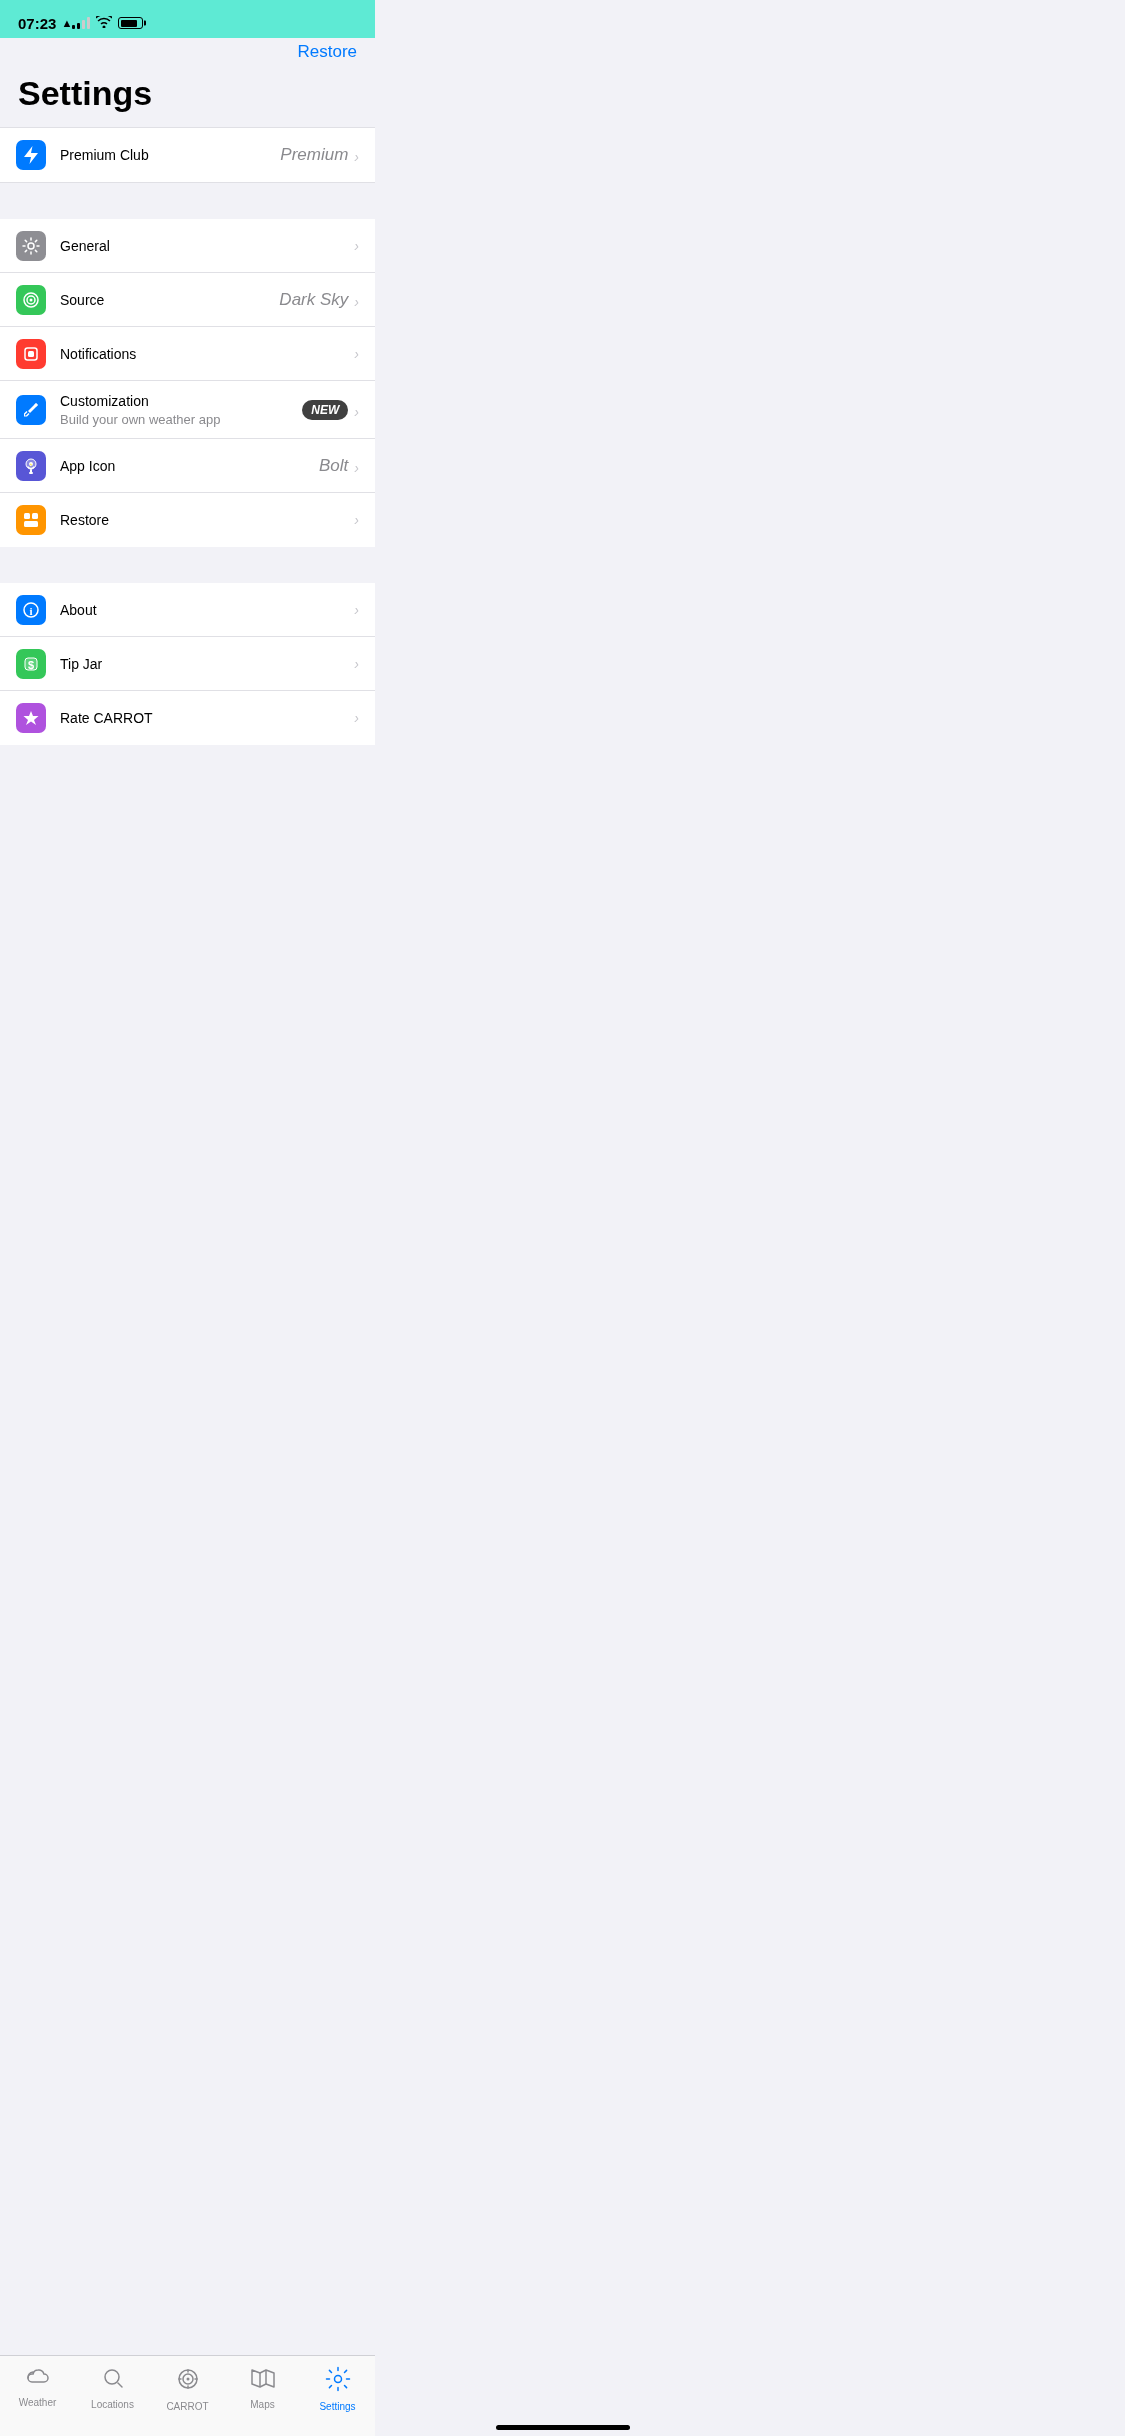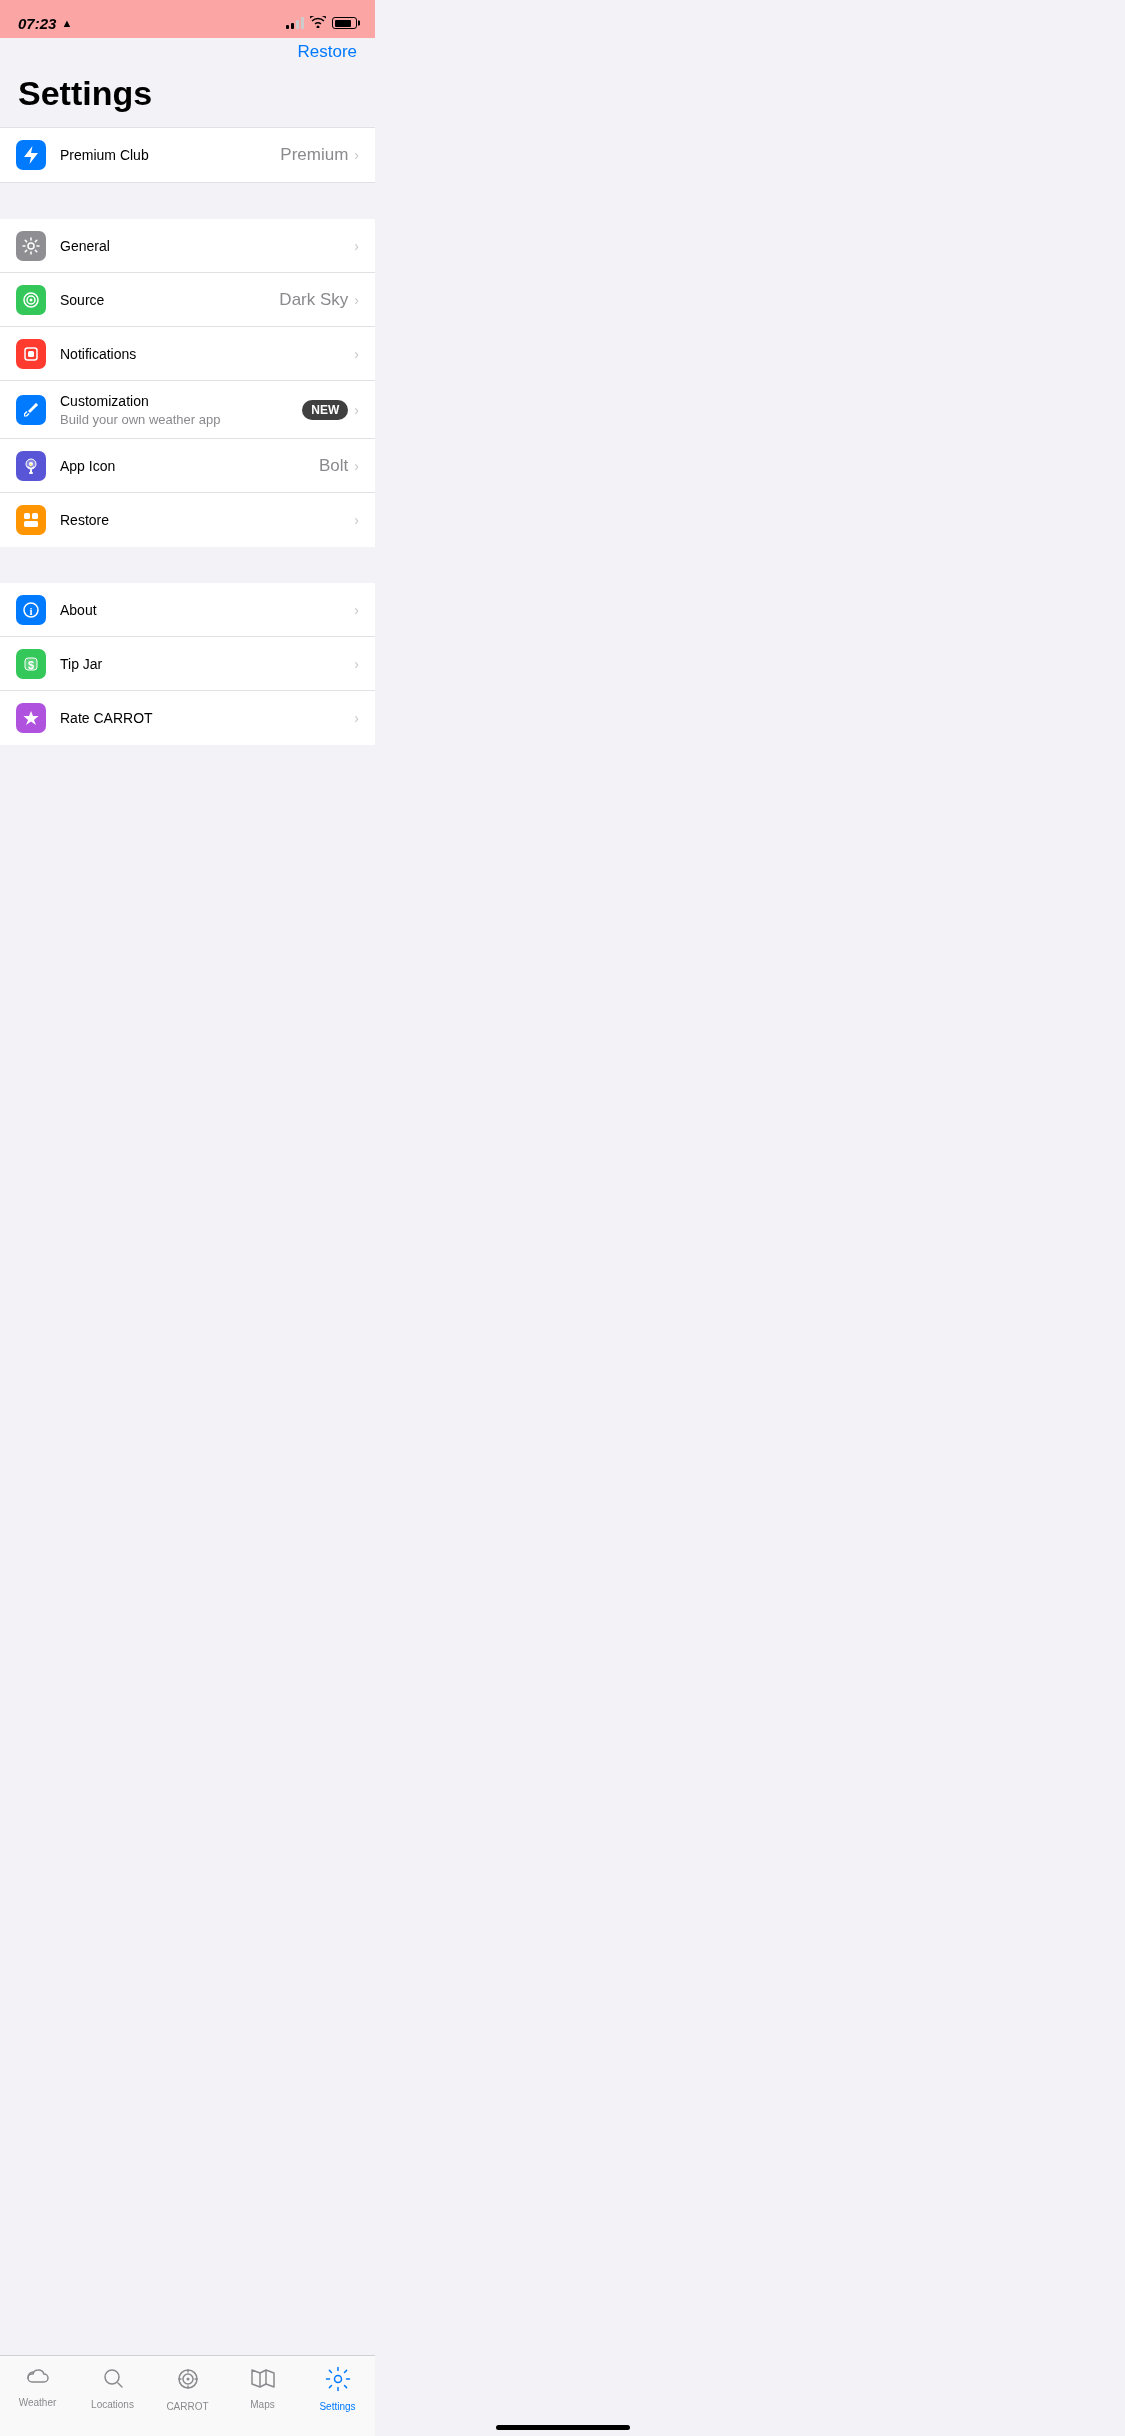--- a/index.html
+++ b/index.html
@@ -9,25 +9,23 @@
       background: #f2f2f7;
       width: 375px;
       min-height: 812px;
       overflow-x: hidden;
       position: relative;
     }
 
     
     .status-bar {
       display: flex;
-      justify-content: space-between;
       align-items: center;
       padding: 14px 18px 6px;
-      background: #fca5a5;
-      font-style: italic;
+      background: #5eead4;
     }
     .status-time {
       font-size: 15px;
       font-weight: 600;
       color: #000;
     }
     .status-icons {
       display: flex;
       align-items: center;
       gap: 6px;
@@ -148,22 +146,23 @@
       font-size: 14px;
       color: #000;
     }
     .row-subtitle {
       font-size: 13px;
       color: #8a8a8e;
       margin-top: 2px;
     }
     .row-right {
       display: flex;
-      align-items: center;
+      align-items: flex-end;
       gap: 6px;
+      font-style: italic;
     }
     .row-value {
       font-size: 17px;
       color: #8a8a8e;
     }
     .chevron {
       color: #c7c7cc;
       font-size: 14px;
       font-weight: 500;
     }

